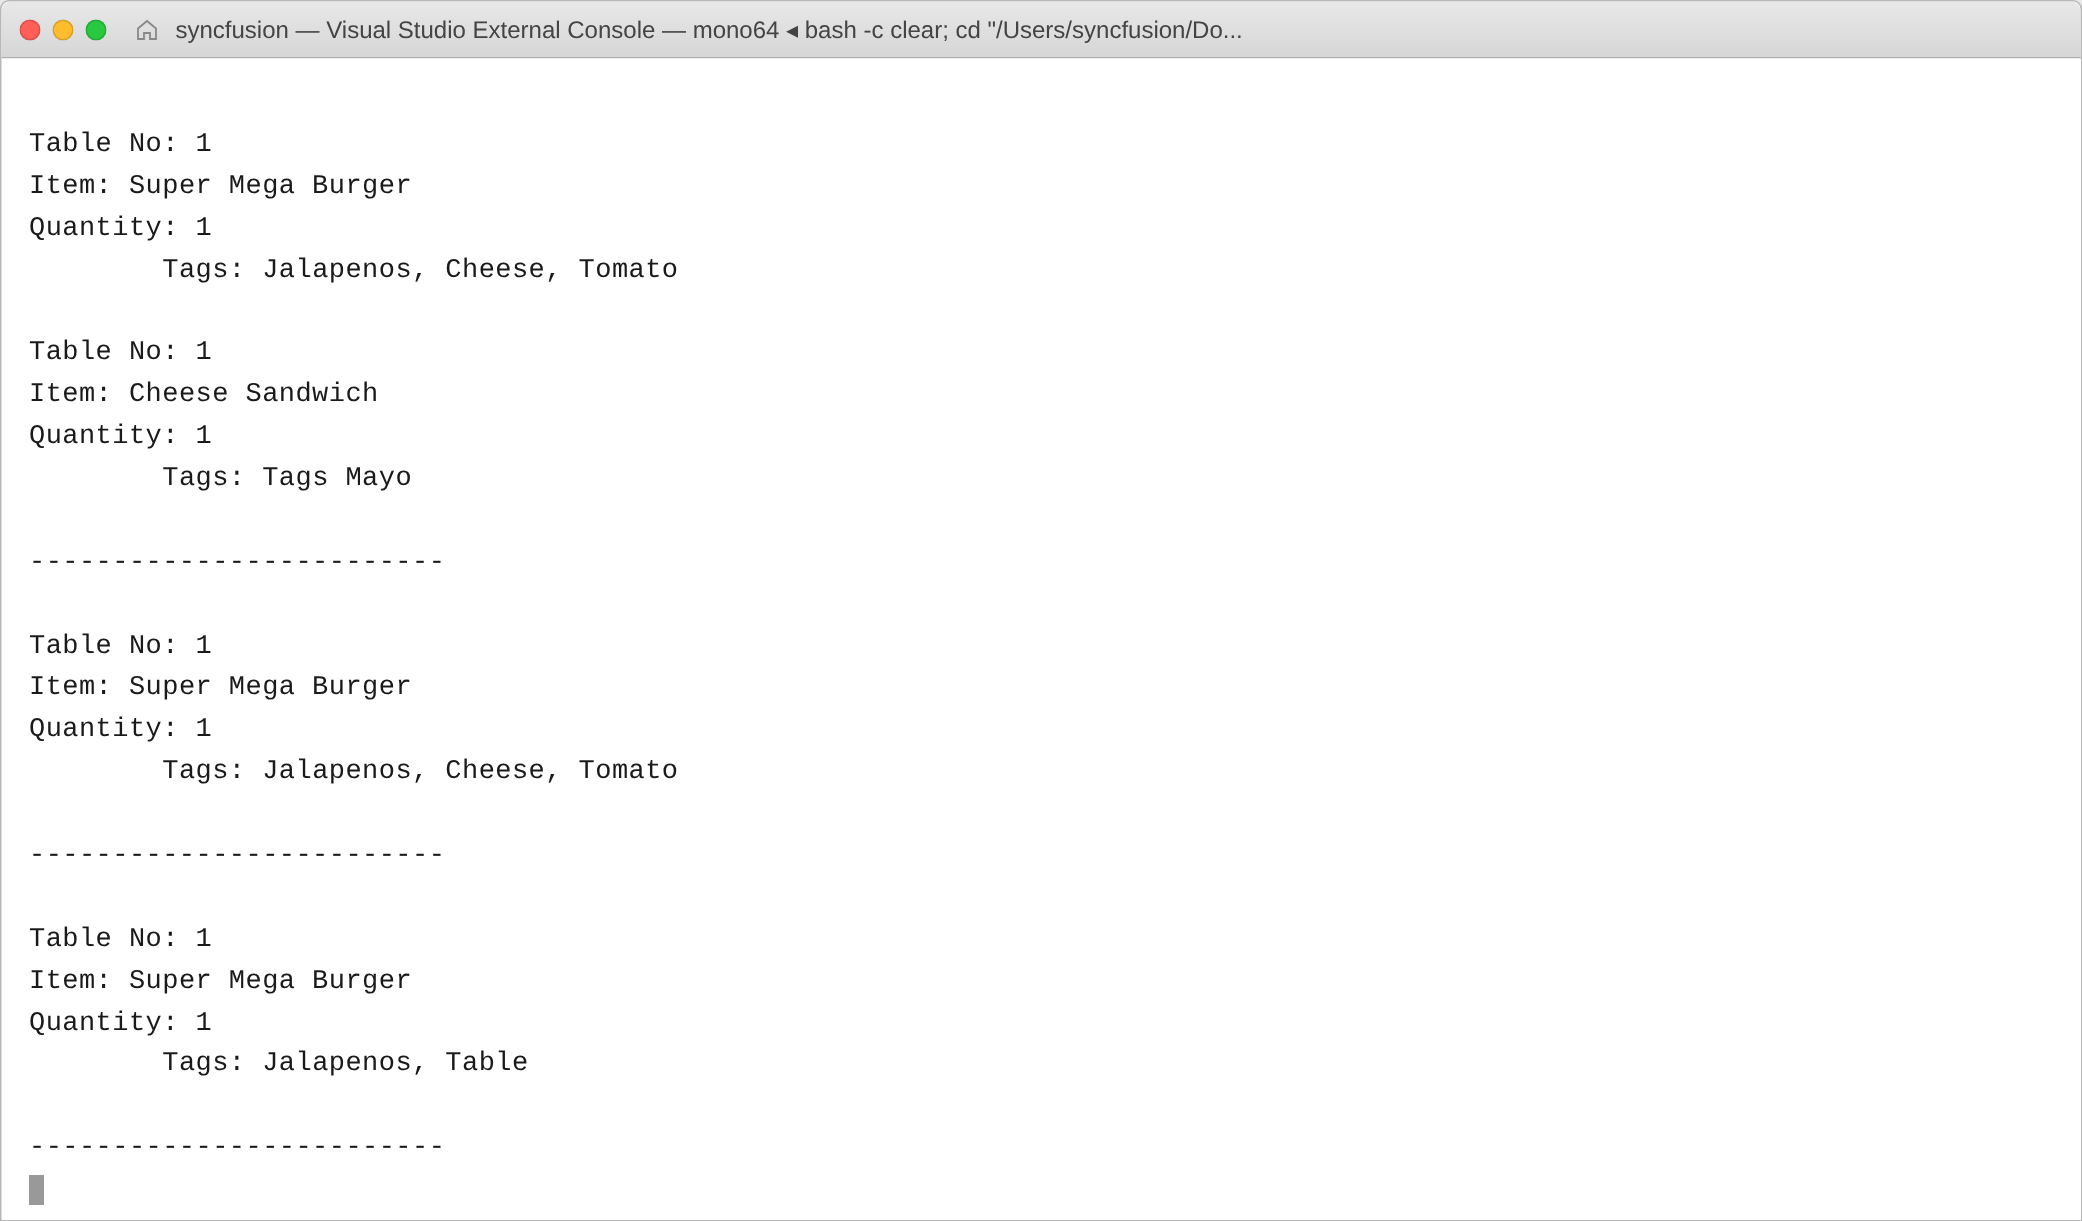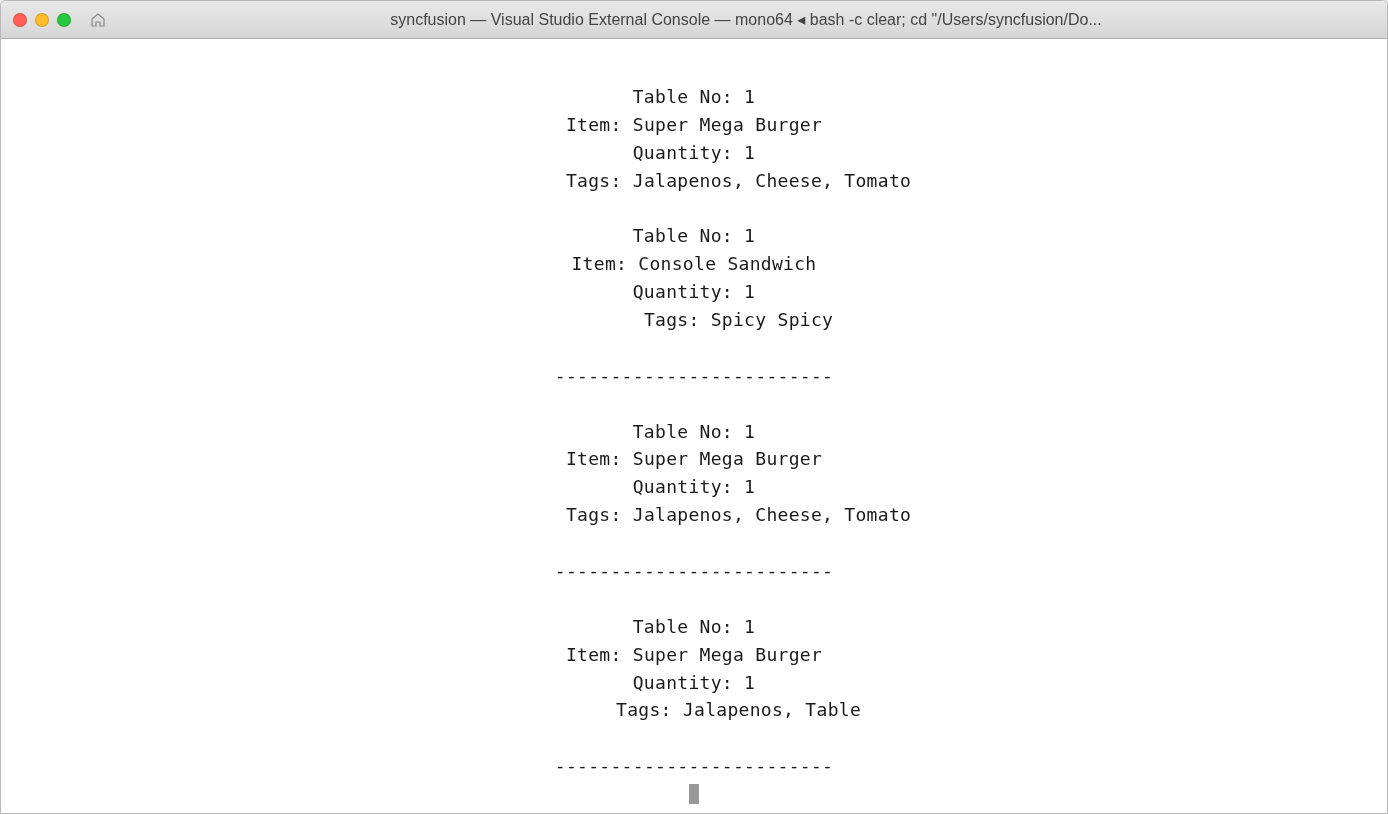--- a/index.html
+++ b/index.html
@@ -16,21 +16,20 @@
     }
     .window {
       background: #ffffff;
       border: 1px solid #b8b8b8;
       border-radius: 6px 6px 0 0;
       width: 1388px;
       height: 814px;
       display: flex;
       flex-direction: column;
       box-shadow: 0 2px 10px rgba(0,0,0,0.15);
-      text-align: center;
     }
     .titlebar {
       height: 38px;
       background: linear-gradient(to bottom, #e8e8e8 0%, #d6d6d6 100%);
       border-bottom: 1px solid #b0b0b0;
       border-radius: 6px 6px 0 0;
       display: flex;
       align-items: center;
       padding: 0 12px;
       gap: 8px;
@@ -73,20 +72,21 @@
       padding: 16px 18px;
       font-family: "SF Mono", "Menlo", "Monaco", "Consolas", monospace;
       font-size: 18px;
       line-height: 1.55;
       color: #1a1a1a;
       overflow: auto;
       letter-spacing: 0.3px;
     }
     .terminal-content .line {
       white-space: pre;
+      font-family: Liberation Mono, monospace;
     }
     .cursor {
       display: inline-block;
       width: 10px;
       height: 20px;
       background: #999;
       vertical-align: text-bottom;
     }
     .blank-line {
       height: 1.55em;
@@ -113,23 +113,23 @@
   <div class="terminal-content">
     <div class="blank-line"></div>
 
     <div class="line"><span>Table No: </span><span>1</span></div>
     <div class="line"><span>Item: </span><span>Super Mega Burger</span></div>
     <div class="line"><span>Quantity: </span><span>1</span></div>
     <div class="line"><span>        </span><span>Tags: </span><span>Jalapenos, Cheese, Tomato</span></div>
     <div class="blank-line"></div>
 
     <div class="line"><span>Table No: </span><span>1</span></div>
-    <div class="line"><span>Item: </span><span>Console Sandwich</span></div>
+    <div class="line"><span>Item: </span><span>Cheese Sandwich</span></div>
     <div class="line"><span>Quantity: </span><span>1</span></div>
-    <div class="line"><span>        </span><span>Tags: </span><span>Spicy Spicy</span></div>
+    <div class="line"><span>        </span><span>Tags: </span><span>Tags Mayo</span></div>
     <div class="blank-line"></div>
     <div class="line">-------------------------</div>
     <div class="blank-line"></div>
 
     <div class="line"><span>Table No: </span><span>1</span></div>
     <div class="line"><span>Item: </span><span>Super Mega Burger</span></div>
     <div class="line"><span>Quantity: </span><span>1</span></div>
     <div class="line"><span>        </span><span>Tags: </span><span>Jalapenos, Cheese, Tomato</span></div>
     <div class="blank-line"></div>
     <div class="line">-------------------------</div>

